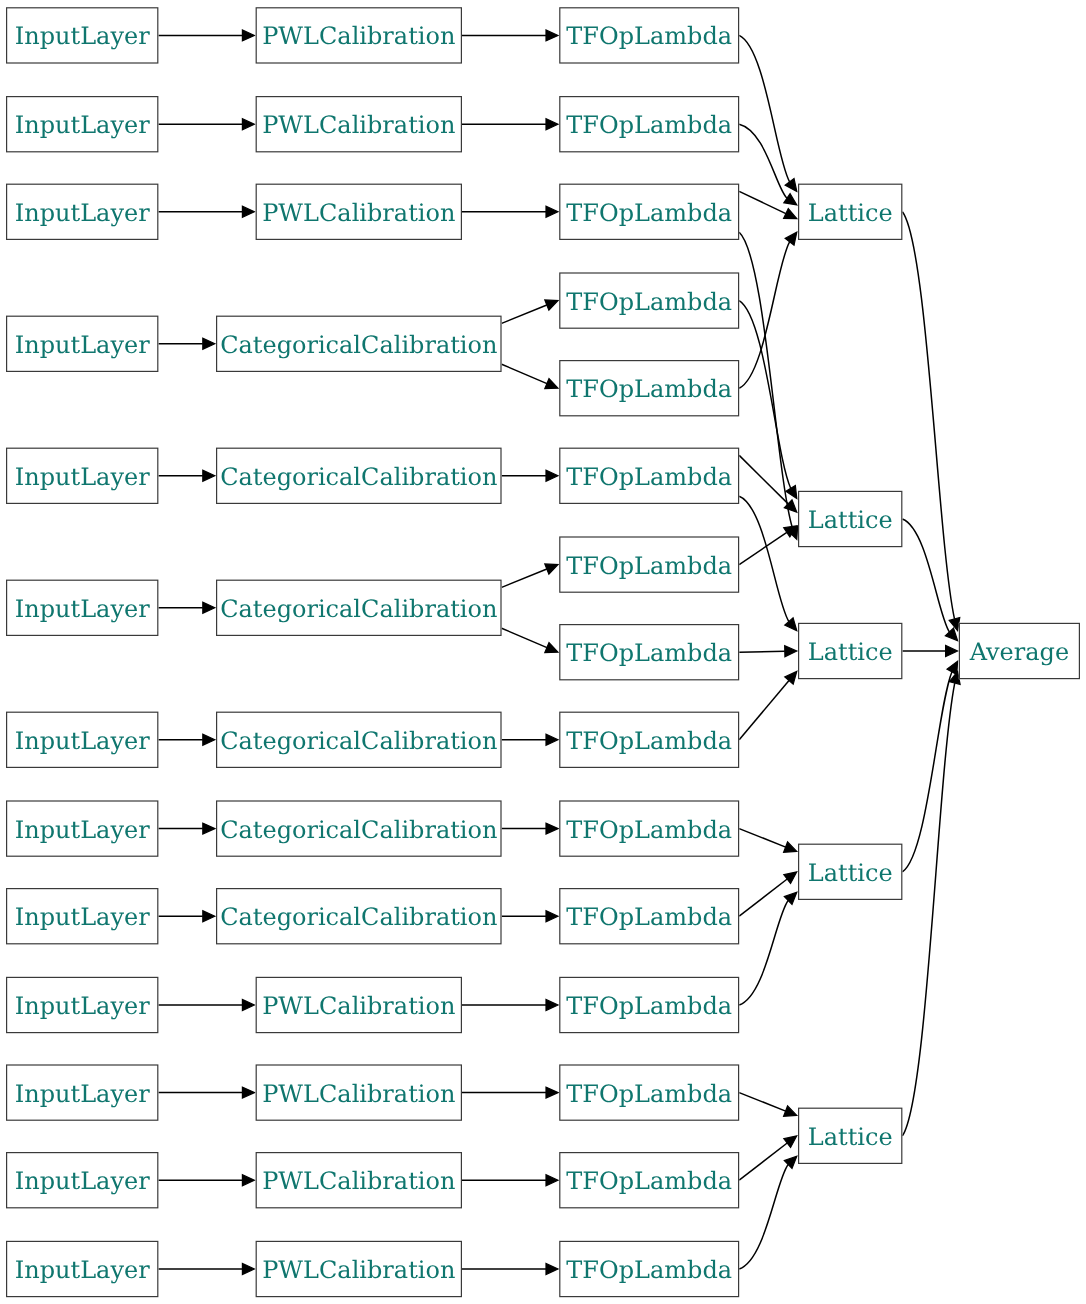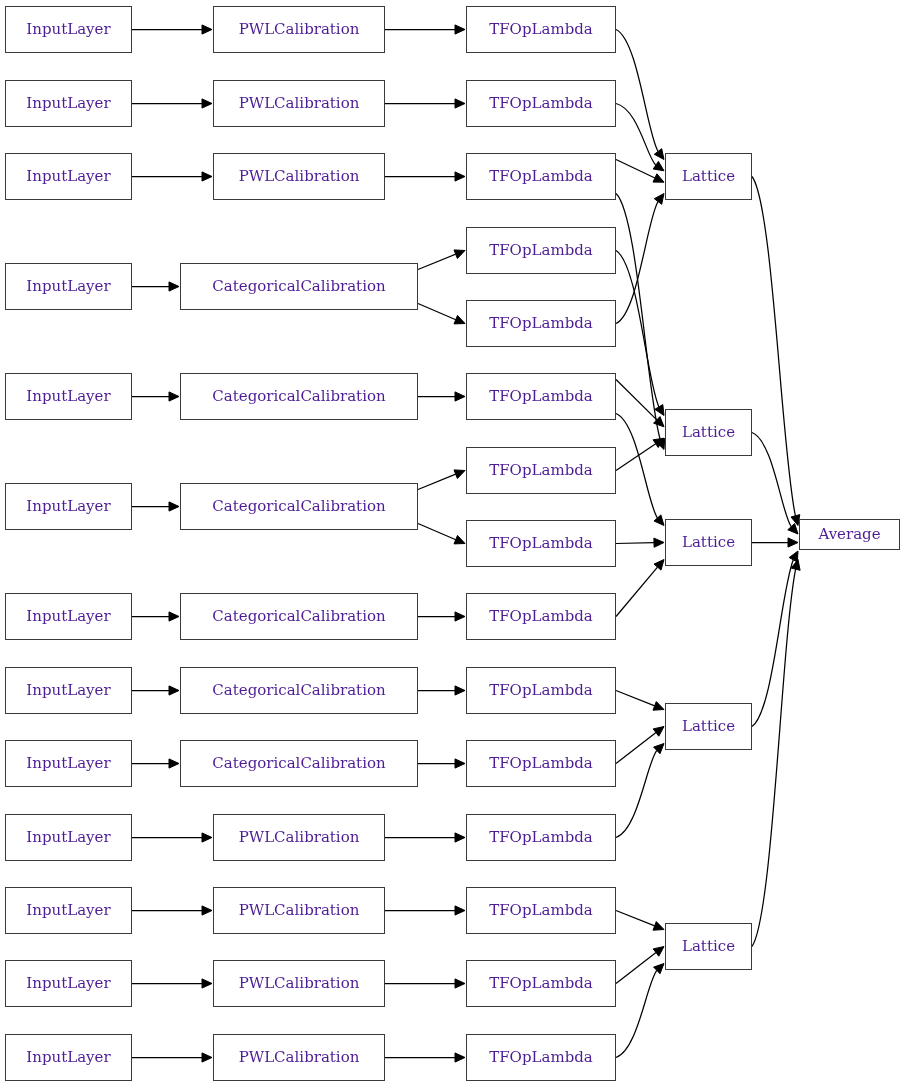--- a/index.html
+++ b/index.html
@@ -11,22 +11,22 @@
     overflow:hidden;
   }
   .node{
     position:absolute;
     box-sizing:border-box;
     border:1px solid #3a3a3a;
     background:#ffffff;
     display:flex;
     align-items:center;
     justify-content:center;
-    font-size:15px;
-    color:#4c1d95;
+    font-size:20px;
+    color:#0f766e;
     line-height:1;
     white-space:nowrap;
     z-index:2;
   }
   #edges{
     position:absolute;
     left:0;top:0;
     width:905px;height:1087px;
     z-index:1;
     pointer-events:none;
@@ -272,17 +272,17 @@
       </div>
       <div class="node" style="left: 665px; top: 519px; width: 87px; height: 47px;">
         <span>Lattice</span>
       </div>
       <div class="node" style="left: 665px; top: 703px; width: 87px; height: 47px;">
         <span>Lattice</span>
       </div>
       <div class="node" style="left: 665px; top: 923px; width: 87px; height: 47px;">
         <span>Lattice</span>
       </div>
-      <div class="node" style="left: 799px; top: 519px; width: 101px; height: 31px;">
+      <div class="node" style="left: 799px; top: 519px; width: 101px; height: 47px;">
         <span>Average</span>
       </div>
     </div>
 </div>
 
 </body></html>

